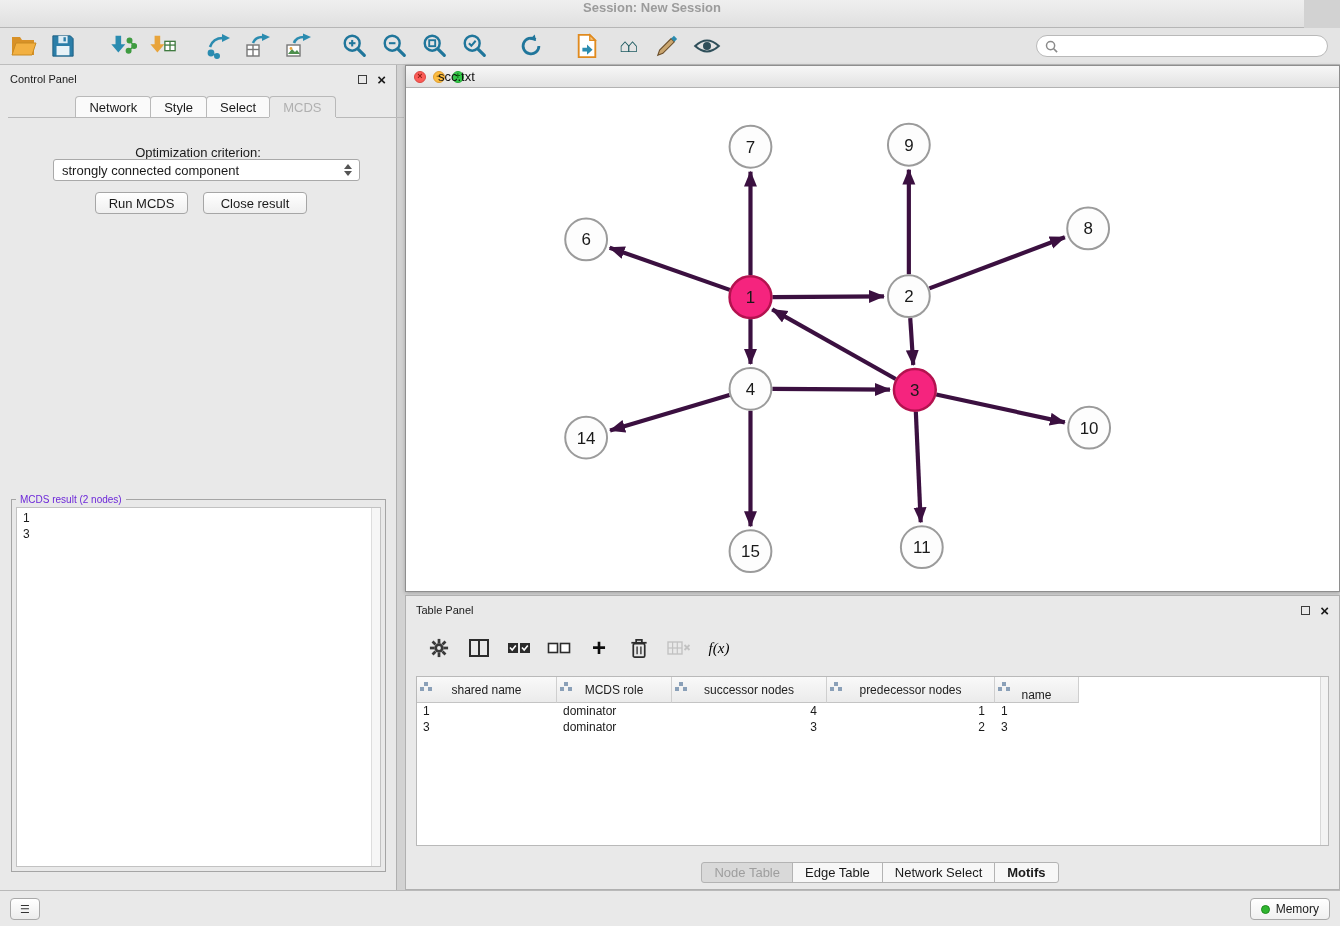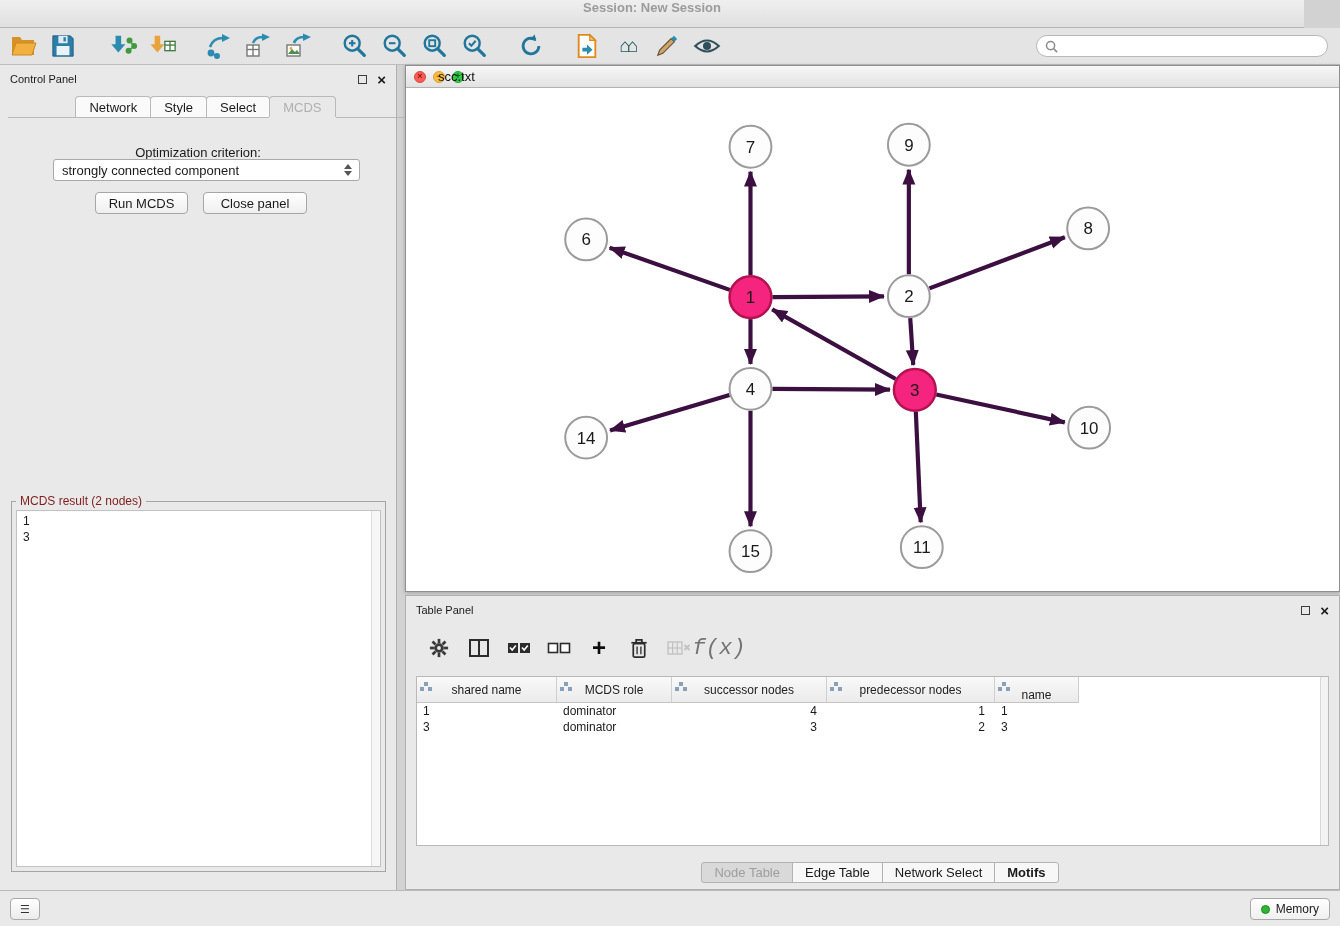--- a/index.html
+++ b/index.html
@@ -48,21 +48,21 @@
   .tri-up { width:0;height:0;border-left:4px solid transparent;border-right:4px solid transparent;border-bottom:5px solid #555; }
   .tri-down { width:0;height:0;border-left:4px solid transparent;border-right:4px solid transparent;border-top:5px solid #555; }
 
   .btn { position:absolute; height:22px; background:linear-gradient(#ffffff,#efefef);
     border:1px solid #a6a6a6; border-radius:4px; font-size:13px; cursor:pointer; color:#1a1a1a; }
   #run-btn { left:95px; top:127px; width:93px; }
   #close-panel-btn { left:203px; top:127px; width:104px; }
 
   fieldset.result { position:absolute; left:11px; top:429px; width:375px; height:378px;
     border:1px solid #a5a5a5; background:transparent; }
-  fieldset.result legend { font-size:12px; padding:0 4px; margin-left:4px; color:#7f1d1d; }
+  fieldset.result legend { font-size:10px; padding:0 4px; margin-left:4px; color:#6d28d9; }
   .result-box { position:absolute; left:4px; right:4px; top:2px; bottom:4px; background:#fff;
     border:1px solid #c2c2c2; font-size:12px; line-height:16px; padding:2px 6px; overflow:hidden; }
   .result-scroll { position:absolute; right:0; top:0; bottom:0; width:9px; background:#f6f6f6; border-left:1px solid #ddd; }
 
   
   .network-window { position:absolute; left:405px; top:65px; width:935px; height:527px;
     border:1px solid #8e8e8e; background:#fff; box-shadow:0 1px 4px rgba(0,0,0,.22); }
   .net-titlebar { position:absolute; left:0; top:0; width:100%; height:22px;
     background:linear-gradient(#f7f7f7,#e2e2e2); border-bottom:1px solid #b2b2b2;
     display:flex; align-items:center; padding:0 8px; }
@@ -80,21 +80,21 @@
   .node-label { font-size:17px; fill:var(--label-color); text-anchor:middle; pointer-events:none; }
 
   
   .table-panel { position:absolute; left:405px; top:595px; width:935px; height:295px;
     background:#e9e9e9; border:1px solid #b0b0b0; }
   .tp-toolbar { position:absolute; left:20px; top:36px; height:32px; display:flex; align-items:center; gap:14px; }
   .tp-btn { background:none; border:none; width:26px; height:28px; display:flex;
     align-items:center; justify-content:center; cursor:pointer; }
   .tp-btn.disabled { cursor:default; }
   .plus-glyph { font-size:24px; font-weight:bold; color:#0d0d0d; line-height:1; }
-  .fx { font-family:Liberation Mono, monospace; font-style:italic; font-size:22px; color:#737373; }
+  .fx { font-family:Liberation Serif, serif; font-style:italic; font-size:15px; color:#000000; }
 
   .tp-table { position:absolute; left:10px; top:80px; width:913px; height:170px;
     background:#fff; border:1px solid #b9b9b9; overflow:hidden; }
   .thead { display:flex; height:26px; }
   .th { position:relative; display:flex; align-items:center; justify-content:center;
     background:linear-gradient(#f9f9f9,#ebebeb); border-right:1px solid #cfcfcf;
     border-bottom:1px solid #c4c4c4; font-size:12px; color:#222; cursor:pointer; }
   .tree-icon { position:absolute; left:7px; top:8px; width:4px; height:4px; background:#8aa0b8;
     box-shadow:-4px 5px 0 #8aa0b8, 4px 5px 0 #8aa0b8; top:5px; }
   .trow { display:flex; height:16px; font-size:12px; }
@@ -291,21 +291,21 @@
 
   <div class="combo">
     <span>strongly connected component</span>
     <span class="combo-arrows">
       <span class="tri-up"></span>
         <span class="tri-down"></span>
     </span>
   </div>
 
   <button class="btn" id="run-btn">Run MCDS</button>
-  <button class="btn" id="close-panel-btn">Close panel</button>
+  <button class="btn" id="close-panel-btn">Close result</button>
 
   <fieldset class="result">
     <legend>MCDS result (2 nodes)</legend>
     <div class="result-box">
       <div>1</div>
       <div>3</div>
       <div class="result-scroll"></div>
     </div>
   </fieldset>
 </div>

